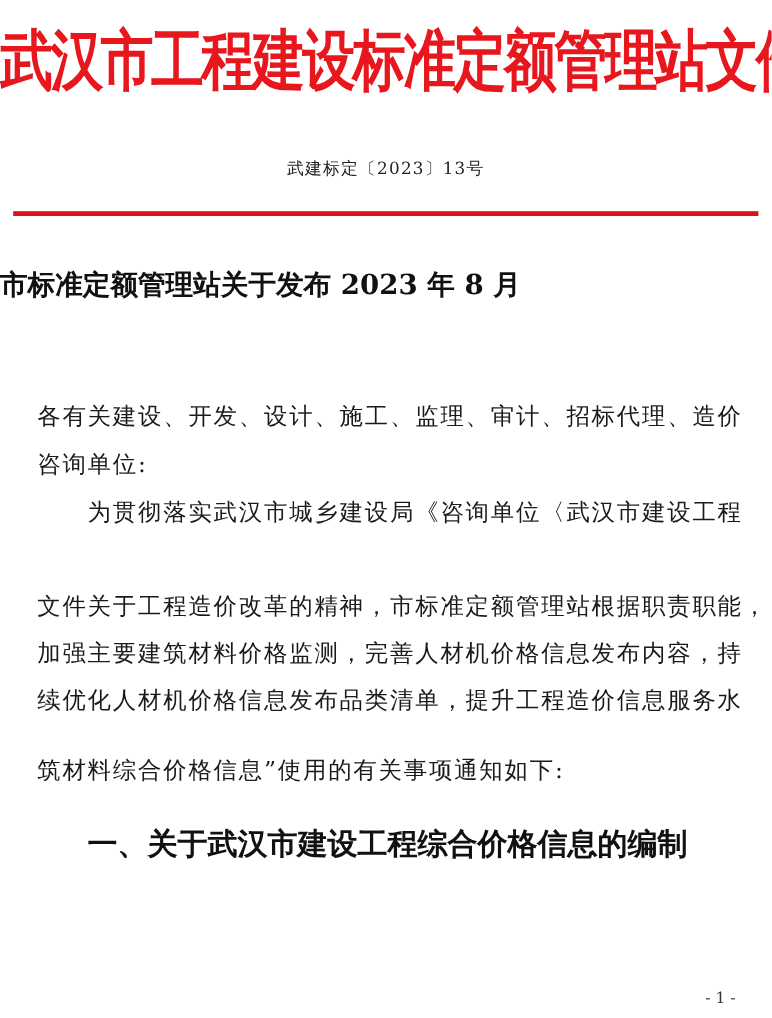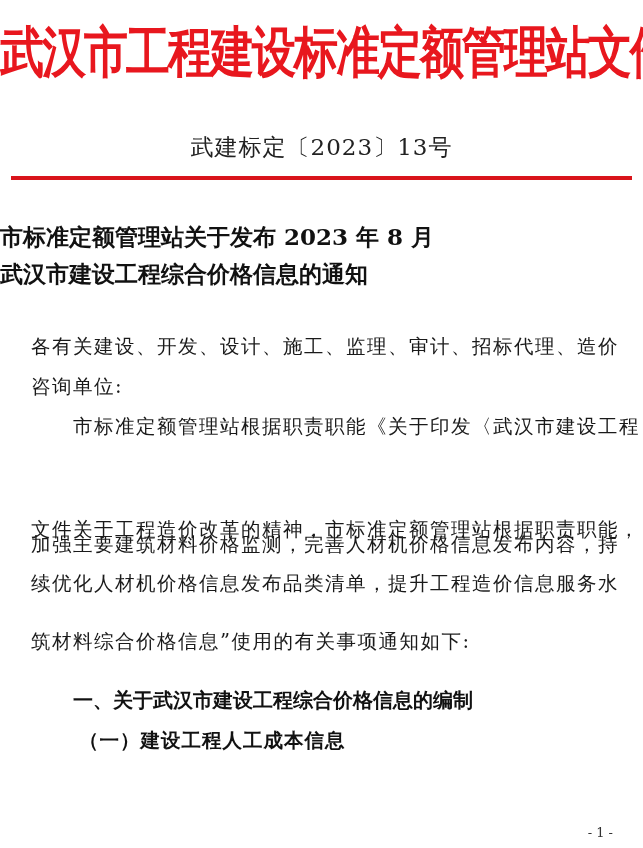--- a/index.html
+++ b/index.html
@@ -6,64 +6,62 @@
   body { width: 643px; height: 848px; position: relative; overflow: hidden; }
   .page { position: absolute; left: 0; top: 0; width: 643px; height: 848px; background: #fff; }
   .masthead {
     position: absolute; left: 0; top: 2px; width: 643px; text-align: center;
     color: #e8171e; font-family: "DejaVu Serif", serif; font-weight: bold;
     font-size: 44px; line-height: 80px; letter-spacing: -2px; white-space: nowrap;
     transform: scaleY(1.25); transform-origin: top center;
   }
   .doc-number {
     position: absolute; left: 0; top: 132px; width: 643px; text-align: center;
-    font-family: "DejaVu Serif", serif; font-size: 23px; color: #222; letter-spacing: 1px;
+    font-family: "DejaVu Serif", serif; font-size: 14px; color: #222; letter-spacing: 1px;
   }
   .red-rule {
     position: absolute; left: 11px; top: 176px; width: 621px; height: 4px; background: #d9141b;
   }
   .title {
     position: absolute; left: 0; width: 643px; text-align: left;
     font-family: "DejaVu Serif", serif; font-weight: bold; font-size: 23px; color: #111; white-space: nowrap;
   }
   .title.l1 { top: 222px; }
   .title.l2 { top: 259px; }
   .body-line {
     position: absolute; left: 31px; width: 590px;
     font-family: "DejaVu Serif", serif; font-size: 19.5px; color: #1a1a1a; white-space: nowrap;
     letter-spacing: 1.5px;
   }
   .heading1 {
     position: absolute; left: 73px; font-family: "DejaVu Sans", sans-serif; font-weight: bold;
-    font-size: 20px; color: #111; white-space: nowrap;
+    font-size: 25px; color: #111; white-space: nowrap;
   }
   .heading2 {
     position: absolute; left: 79px; font-family: "DejaVu Serif", serif; font-weight: bold;
     font-size: 19.5px; color: #111; white-space: nowrap; letter-spacing: 1px;
   }
   .page-num {
     position: absolute; right: 30px; top: 825px; font-family: "DejaVu Serif", serif; font-size: 13px; color: #333;
   }
 </style>
 </head>
 <body>
 
 <div class="page">
   <div class="masthead">武汉市工程建设标准定额管理站文件</div>
   <div class="doc-number">武建标定〔2023〕13号</div>
   <div class="red-rule"></div>
 
   <div class="title l1">市标准定额管理站关于发布 2023 年 8 月</div>
-  <div class="title l2">武汉市建设工程综合价格信息的通知</div>
 
   <div class="body-line" style="top:373px">咨询单位:</div>
   <div class="body-line" style="top:333px">各有关建设、开发、设计、施工、监理、审计、招标代理、造价</div>
-  <div class="body-line" style="top:413px">　　市标准定额管理站根据职责职能《关于印发〈武汉市建设工程</div>
-  <div class="body-line" style="top:516px">文件关于工程造价改革的精神，市标准定额管理站根据职责职能，</div>
+  <div class="body-line" style="top:413px">　　为贯彻落实武汉市城乡建设局《咨询单位〈武汉市建设工程</div>
+  <div class="body-line" style="top:492px">文件关于工程造价改革的精神，市标准定额管理站根据职责职能，</div>
   <div class="body-line" style="top:570px">续优化人材机价格信息发布品类清单，提升工程造价信息服务水</div>
   <div class="body-line" style="top:531px">加强主要建筑材料价格监测，完善人材机价格信息发布内容，持</div>
   <div class="body-line" style="top:628px">筑材料综合价格信息”使用的有关事项通知如下:</div>
 
   <div class="heading1" style="top:687px">一、关于武汉市建设工程综合价格信息的编制</div>
-  <div class="heading2" style="top:727px">（一）建设工程人工成本信息</div>
 
   <div class="page-num">- 1 -</div>
 </div>
 
 </body></html>

